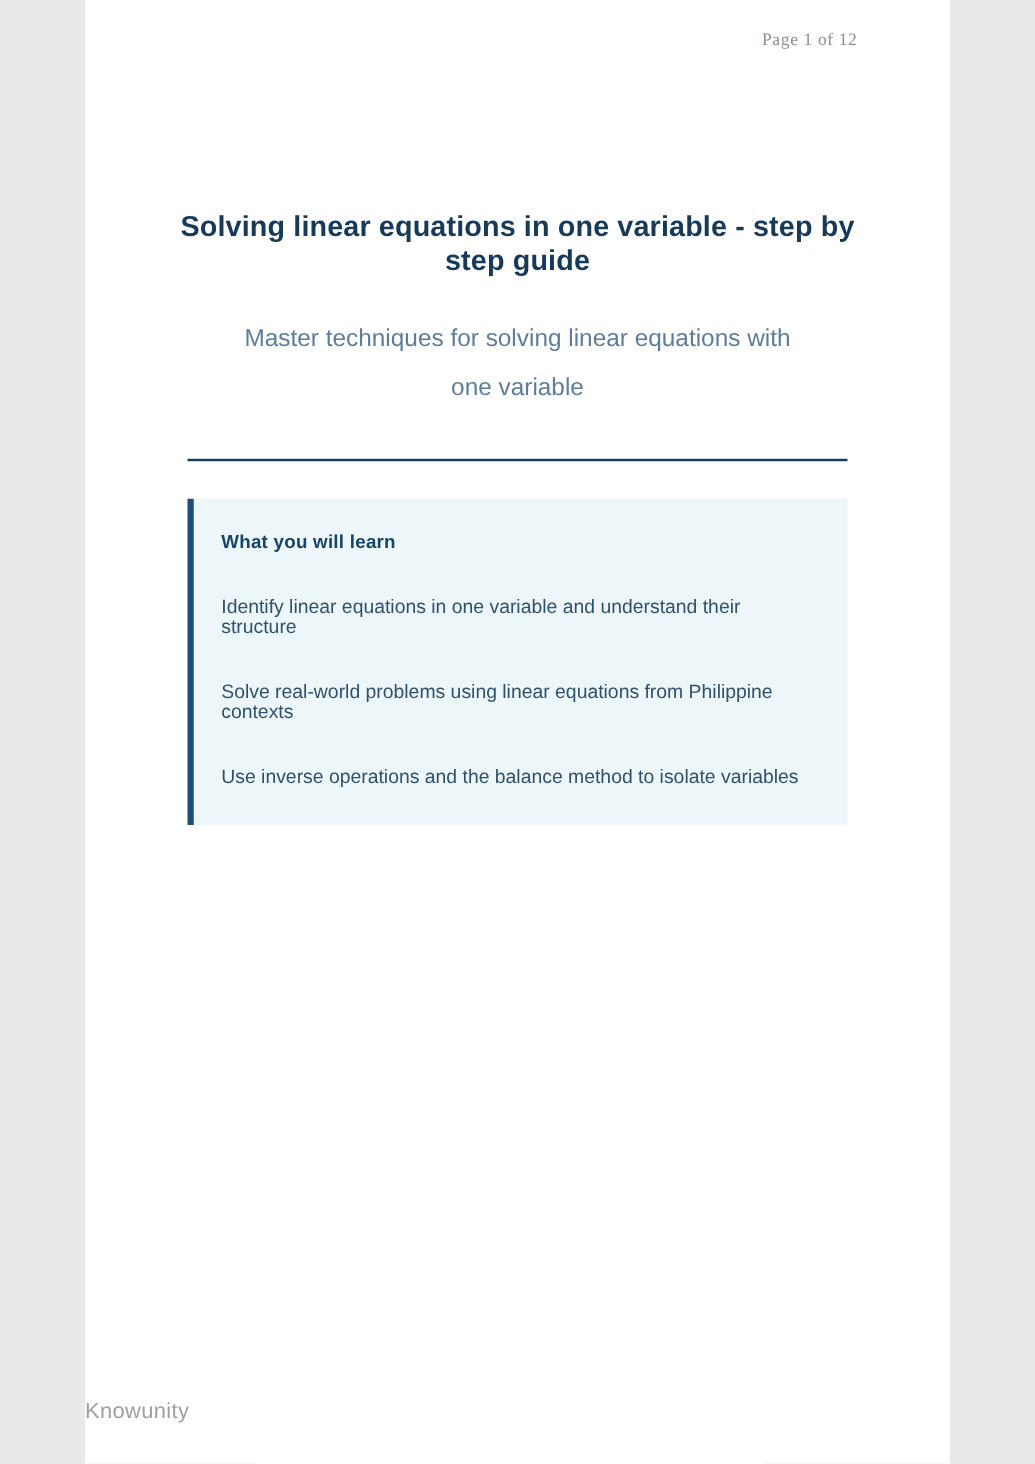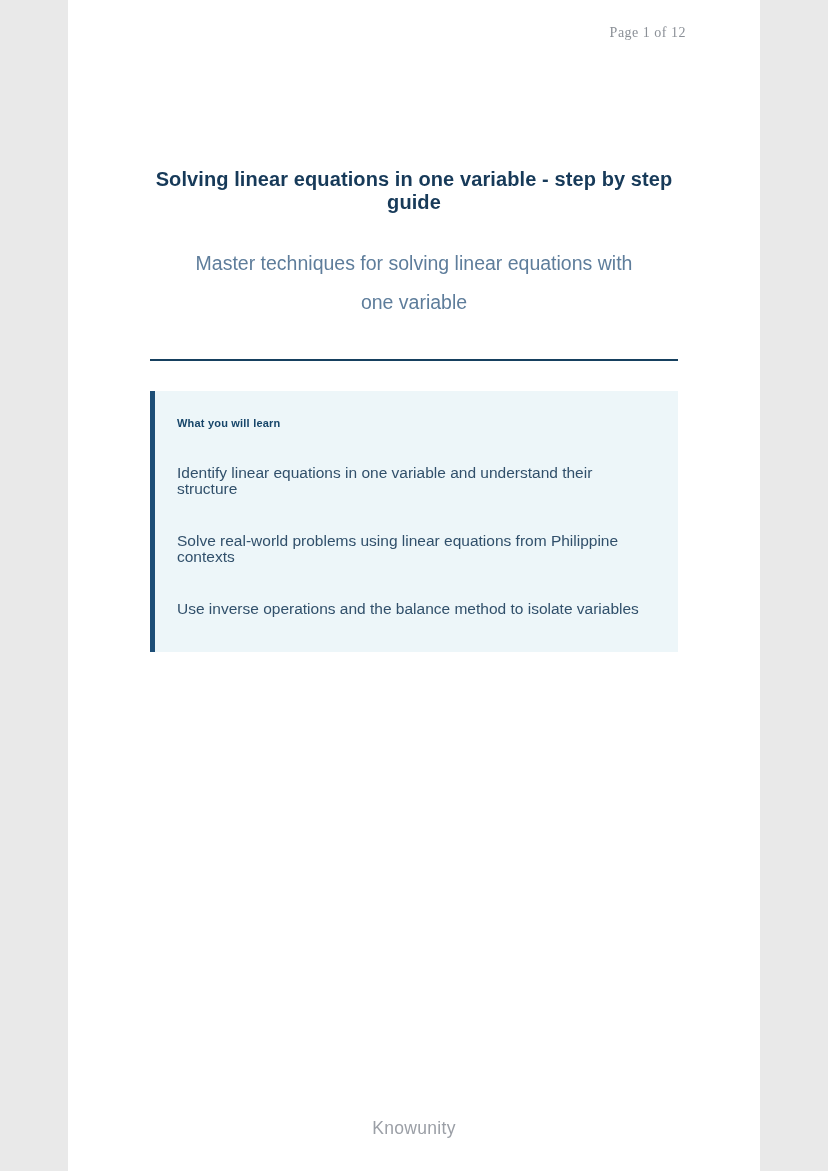--- a/index.html
+++ b/index.html
@@ -22,21 +22,21 @@
     font-family: "Liberation Serif", serif;
     font-size: 14px;
     color: #8b9097;
     letter-spacing: 0.5px;
   }
 
   .doc-title {
     margin: 168px auto 0;
     width: 560px;
     text-align: center;
-    font-size: 20px;
+    font-size: 23px;
     font-weight: bold;
     color: #173a59;
     letter-spacing: 0.1px;
   }
 
   .doc-subtitle {
     margin: 30px auto 0;
     width: 440px;
     text-align: center;
     font-size: 19.5px;
@@ -55,21 +55,21 @@
   .learn-box {
     margin: 30px auto 0;
     width: 528px;
     min-height: 261px;
     background: #edf6f9;
     border-left: 5px solid #1d4e77;
     padding: 26px 24px 28px 22px;
   }
 
   .learn-heading {
-    font-size: 11px;
+    font-size: 15px;
     font-weight: bold;
     color: #164569;
     letter-spacing: 0.2px;
   }
 
   .learn-list {
     list-style: none;
     margin-top: 4px;
   }
 
@@ -78,21 +78,20 @@
     font-size: 15.5px;
     line-height: 16px;
     color: #31506b;
   }
 
   .footer-brand {
     position: absolute;
     bottom: 32px;
     left: 0;
     width: 100%;
-    text-align: center;
     font-size: 17.5px;
     color: #9b9fa6;
     letter-spacing: 0.3px;
   }
 </style>
 </head>
 <body>
 
 <div class="page">
 

